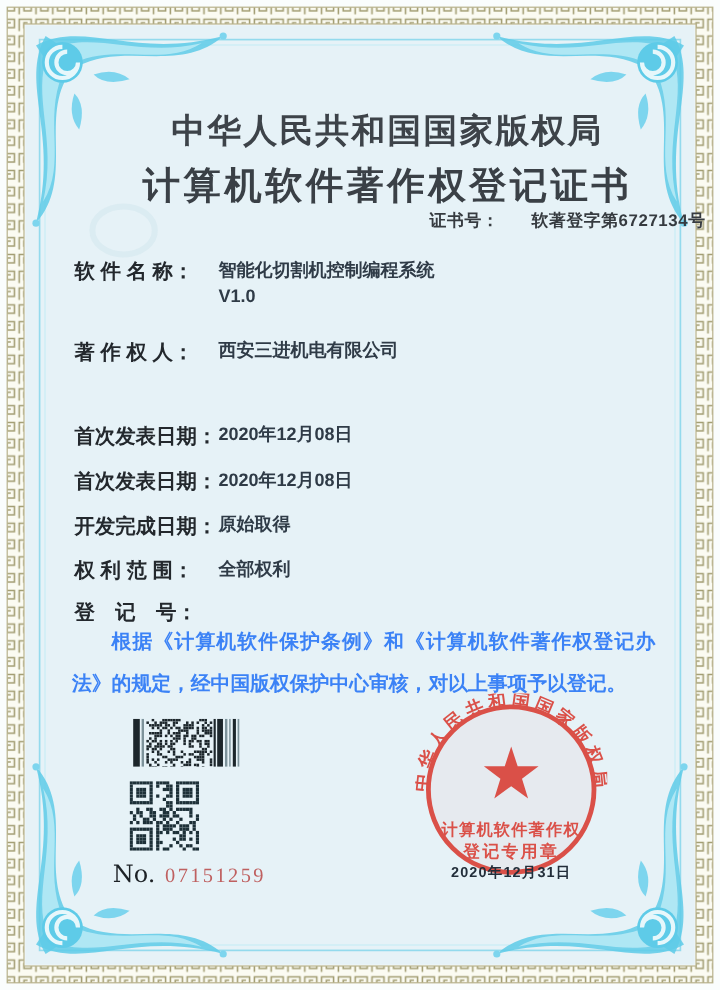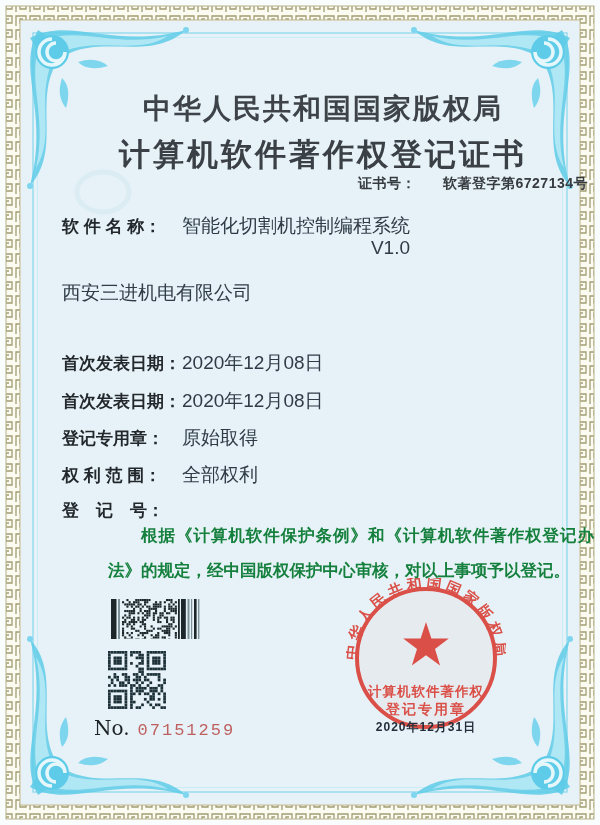--- a/index.html
+++ b/index.html
@@ -24,35 +24,35 @@
   .certno{
     top:175px;right:58px;
     font-weight:bold;font-size:14px;color:#363b40;letter-spacing:.5px;
   }
   .certno .lbl{margin-right:27px;}
   .frow{position:absolute;left:62px;display:flex;align-items:flex-start;margin-top:12px;}
   .flabel{
     width:120px;flex:0 0 120px;font-weight:bold;font-size:17px;color:#23282d;
     white-space:nowrap;
   }
-  .fvalue{font-weight:normal;font-size:19px;color:#2f3b47;line-height:22px;text-align:right;}
+  .fvalue{font-weight:bold;font-size:15px;color:#2f3b47;line-height:22px;}
   .statement{
     left:60px;top:518px;width:486px;
-    font-weight:bold;font-size:16.5px;line-height:35px;color:#15803d;
-    text-indent:2em;text-align:justify;margin-left:48px;
+    font-weight:bold;font-size:16.5px;line-height:35px;color:#3b82f6;
+    text-indent:2em;text-align:justify;
   }
   .barcode-wrap{left:110px;top:599px;width:96px;height:40px;}
   .qr-wrap{left:108px;top:651px;width:58px;height:58px;}
   .serial{
     left:94px;top:716px;
     font-family:"DejaVu Serif","Liberation Serif",serif;
     font-size:20px;color:#1d2226;
   }
   .serial-number{
-    font-family:Liberation Mono, monospace;
+    font-family:Liberation Serif, serif;
     font-size:17px;color:#bf6060;letter-spacing:2px;margin-left:8px;
   }
   .seal-wrap{left:346px;top:578px;width:160px;height:160px;}
   .issue-date{
     left:340px;top:719px;width:172px;text-align:center;
     font-family:Liberation Sans, sans-serif;
     font-weight:bold;font-size:12px;color:#222e3a;letter-spacing:1px;
   }
 </style>
 </head>
@@ -113,32 +113,33 @@
   </div>
 
   <div class="frow" style="top:203px">
     <div class="flabel">软 件 名 称：</div>
     <div class="fvalue">
       <div>智能化切割机控制编程系统</div>
       <div>V1.0</div>
     </div>
   </div>
   <div class="frow" style="top:270px">
+    <div class="flabel">著 作 权 人：</div>
     <div class="fvalue">西安三进机电有限公司</div>
   </div>
   <div class="frow" style="top:340px">
     <div class="flabel">首次发表日期：</div>
     <div class="fvalue">2020年12月08日</div>
   </div>
   <div class="frow" style="top:378px">
     <div class="flabel">首次发表日期：</div>
     <div class="fvalue">2020年12月08日</div>
   </div>
   <div class="frow" style="top:415px">
-    <div class="flabel">登记专用章：</div>
+    <div class="flabel">开发完成日期：</div>
     <div class="fvalue">原始取得</div>
   </div>
   <div class="frow" style="top:452px">
     <div class="flabel">权 利 范 围：</div>
     <div class="fvalue">全部权利</div>
   </div>
   <div class="frow" style="top:487px">
     <div class="flabel">登　记　号：</div>
   </div>
 

